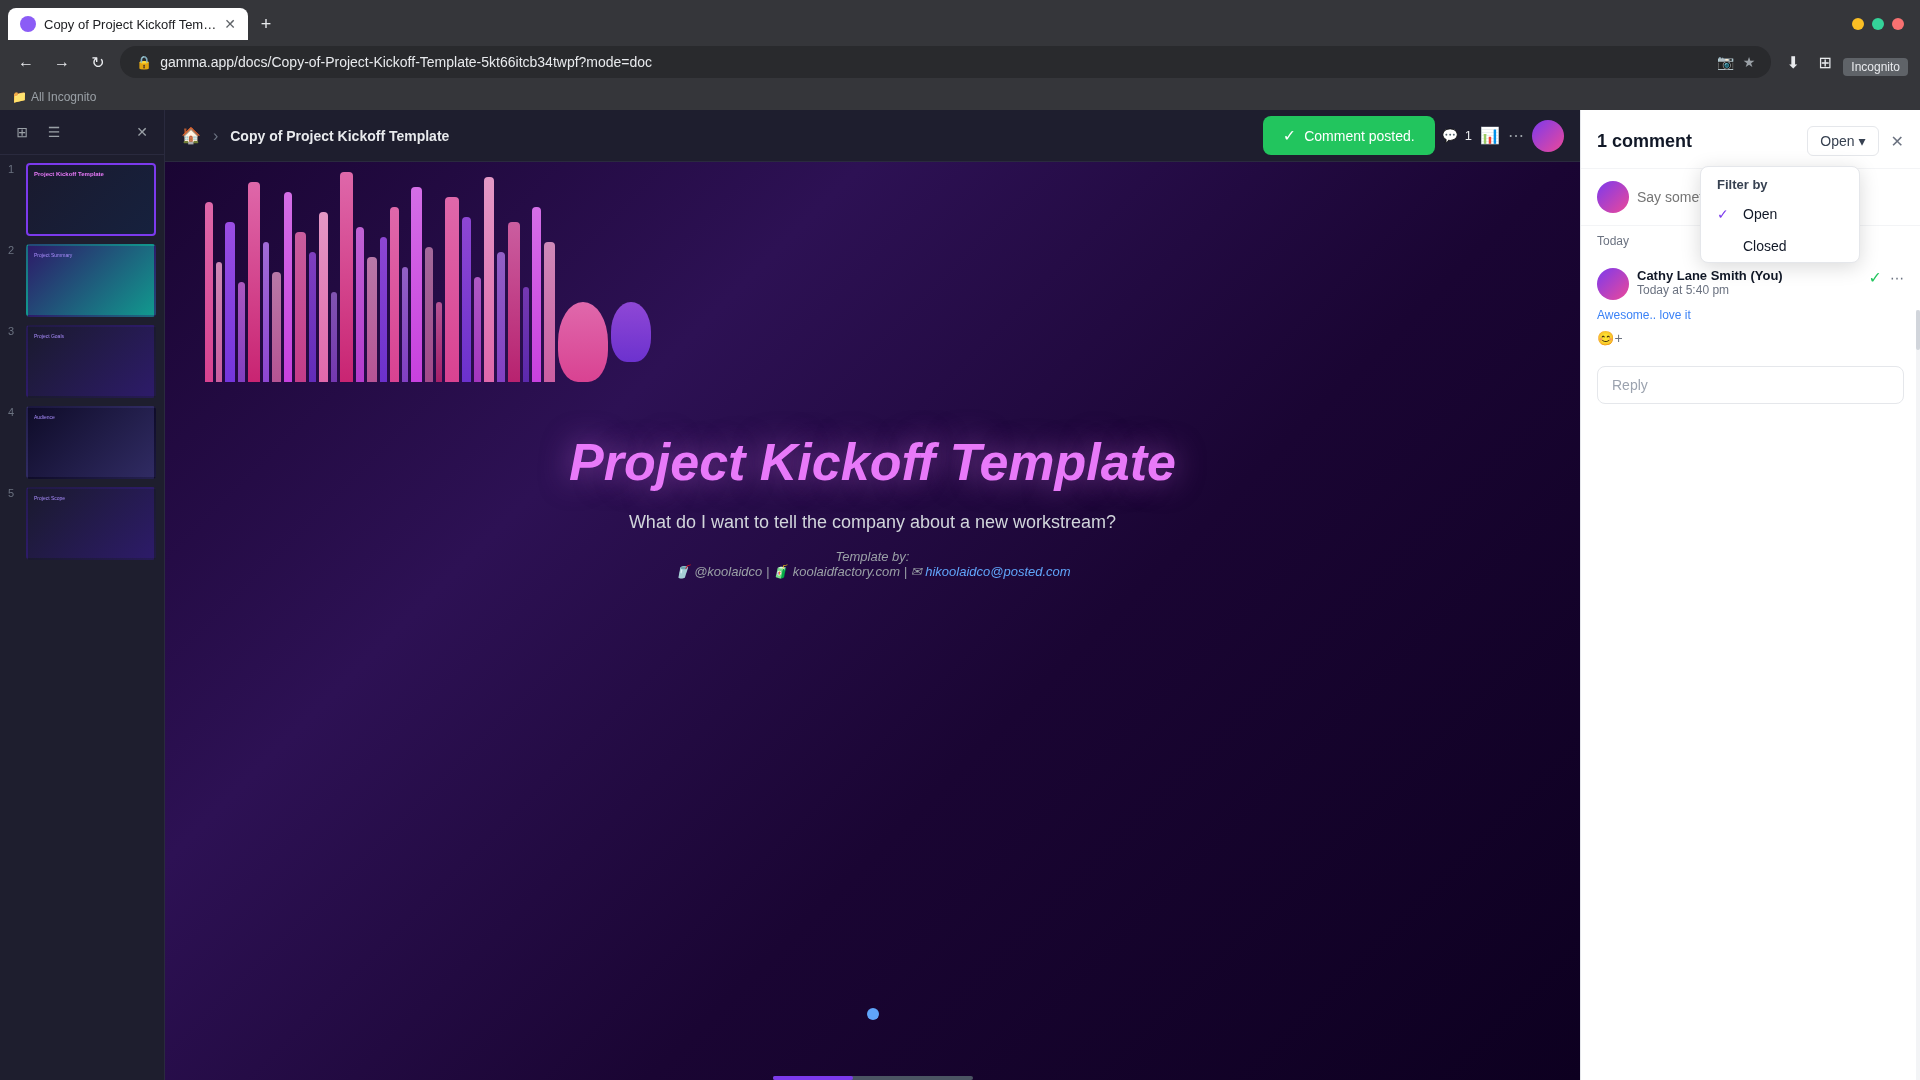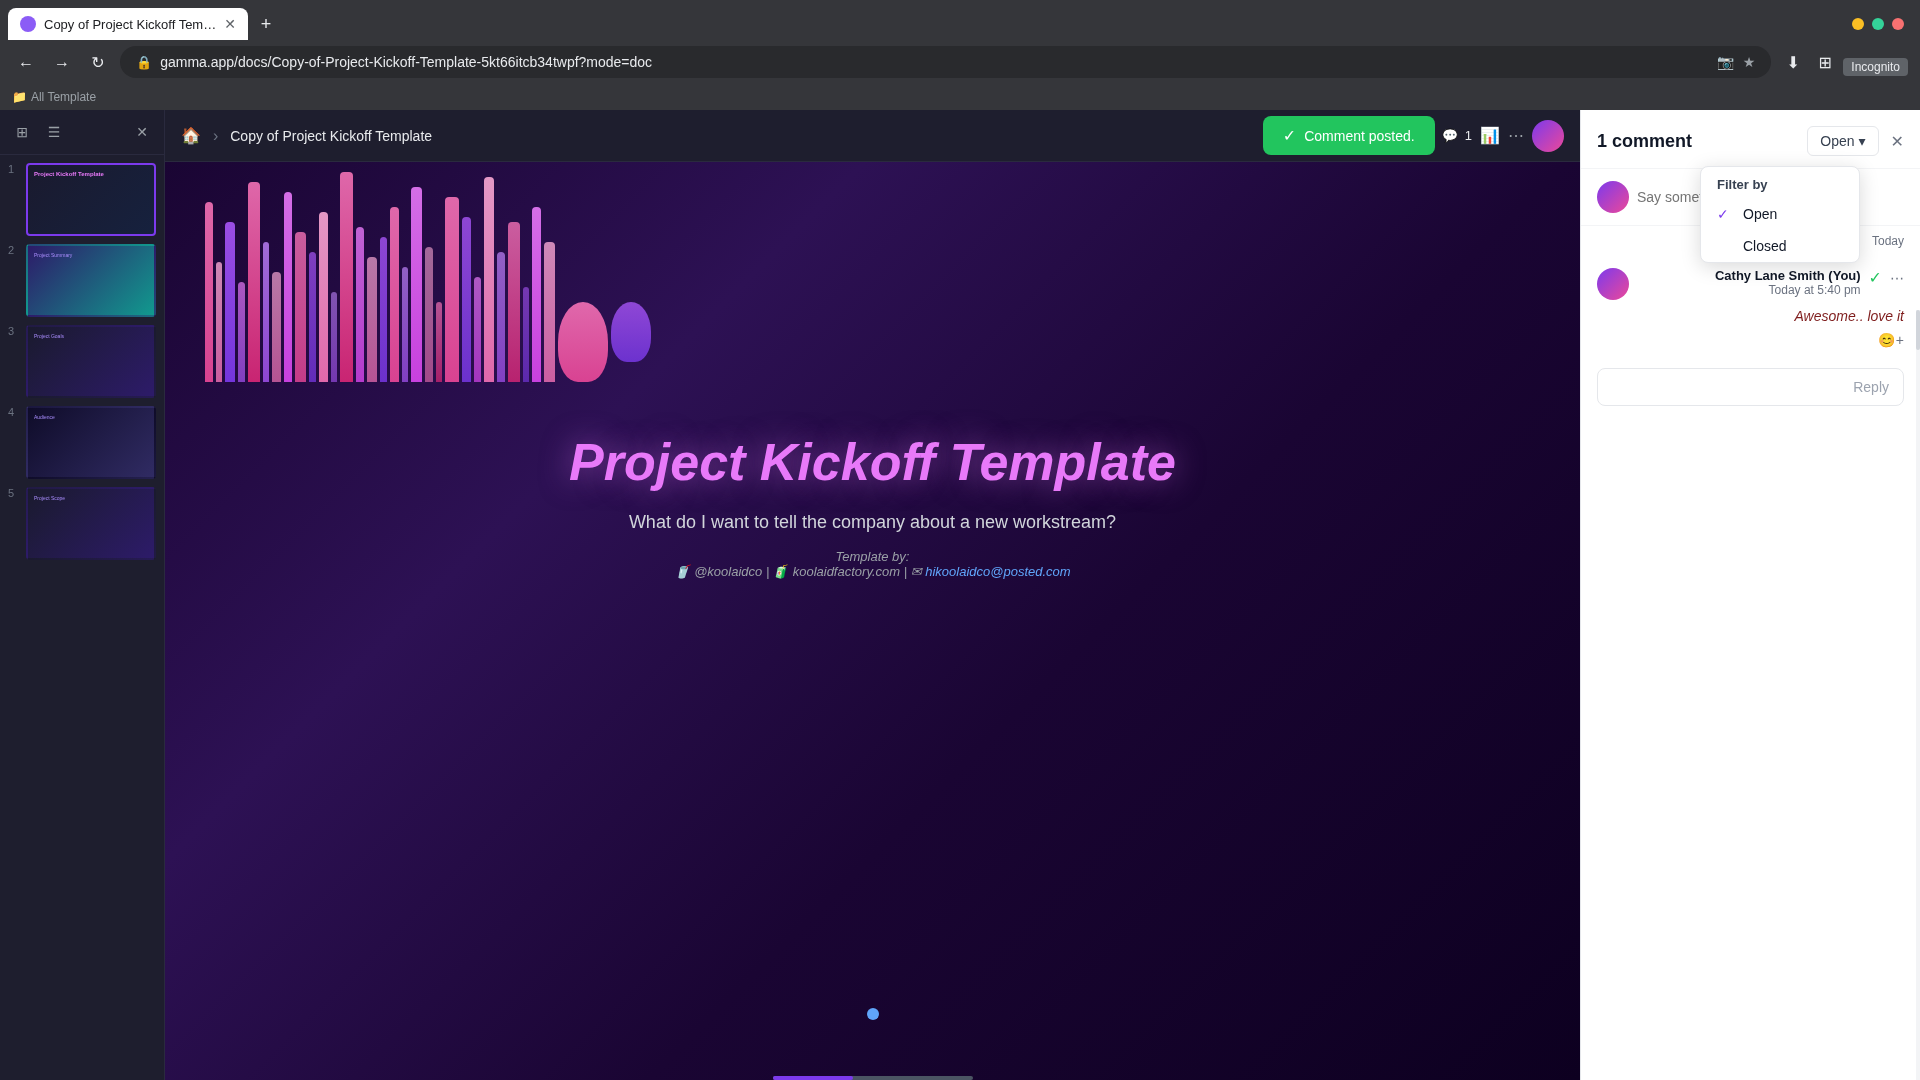--- a/index.html
+++ b/index.html
@@ -46,21 +46,21 @@
     .thumb-2 { background: linear-gradient(135deg, #2d1b69 0%, #11998e 100%); }
     .thumb-3 { background: linear-gradient(135deg, #1a1a2e 0%, #2d1b69 100%); }
     .thumb-4 { background: linear-gradient(135deg, #0f0c29 0%, #302b63 100%); }
     .thumb-5 { background: linear-gradient(135deg, #1a1a2e 0%, #2d1b69 100%); }
 
     
     .app-main { flex: 1; display: flex; flex-direction: column; background: #1e1e2e; }
     .app-topbar { height: 52px; background: #1e1e2e; display: flex; align-items: center; padding: 0 16px; gap: 12px; border-bottom: 1px solid #2a2a3e; }
     .home-btn { color: #9aa0a6; cursor: pointer; font-size: 16px; }
     .breadcrumb-sep { color: #6b7280; }
-    .breadcrumb-title { color: #e8eaed; font-size: 14px; font-weight: 400; }
+    .breadcrumb-title { color: #e8eaed; font-size: 14px; font-weight: 700; }
     .topbar-actions { margin-left: auto; display: flex; align-items: center; gap: 8px; }
     .notification-toast { background: #22c55e; color: white; padding: 10px 20px; border-radius: 8px; display: flex; align-items: center; gap: 8px; font-size: 14px; font-weight: 500; }
     .check-icon { font-size: 16px; }
     .comment-btn { display: flex; align-items: center; gap: 6px; color: #e8eaed; font-size: 13px; }
     .chart-btn { color: #9aa0a6; cursor: pointer; }
     .more-btn { color: #9aa0a6; cursor: pointer; }
     .avatar { width: 32px; height: 32px; border-radius: 50%; background: linear-gradient(135deg, #7c3aed, #ec4899); }
 
     
     .presentation-area { flex: 1; overflow: hidden; position: relative; }
@@ -90,32 +90,32 @@
     .date-section { padding: 8px 16px; font-size: 12px; color: #6b7280; font-weight: 500; }
     .comment-thread { padding: 12px 16px; }
     .comment-author-row { display: flex; align-items: flex-start; gap: 8px; margin-bottom: 8px; }
     .comment-author-avatar { width: 32px; height: 32px; border-radius: 50%; background: linear-gradient(135deg, #7c3aed, #ec4899); flex-shrink: 0; }
     .comment-author-info { flex: 1; }
     .comment-author-name { font-size: 13px; font-weight: 600; color: #111827; }
     .comment-author-time { font-size: 12px; color: #6b7280; }
     .comment-actions-right { display: flex; gap: 8px; align-items: center; }
     .resolve-btn { color: #22c55e; cursor: pointer; font-size: 16px; }
     .comment-menu-btn { color: #6b7280; cursor: pointer; font-size: 14px; }
-    .comment-text { font-size: 14px; color: #7f1d1d; margin-bottom: 8px; font-style: italic; }
+    .comment-text { font-size: 12px; color: #3b82f6; margin-bottom: 8px; }
     .emoji-add-btn { color: #6b7280; cursor: pointer; font-size: 14px; }
     .reply-input-box { margin: 8px 16px; border: 1px solid #e5e7eb; border-radius: 8px; padding: 10px 14px; font-size: 14px; color: #9ca3af; cursor: text; }
 
     
     .filter-dropdown { position: absolute; top: 56px; right: 60px; background: white; border-radius: 8px; box-shadow: 0 4px 20px rgba(0,0,0,0.15); border: 1px solid #e5e7eb; z-index: 100; min-width: 160px; overflow: hidden; }
     .dropdown-header { padding: 10px 16px 6px; font-size: 13px; font-weight: 700; color: #374151; }
     .dropdown-item { display: flex; align-items: center; gap: 10px; padding: 8px 16px; font-size: 14px; color: #111827; cursor: pointer; }
     .dropdown-check { color: #7c3aed; font-size: 14px; width: 16px; }
 
     
-    .right-panel-scroll { flex: 1; overflow-y: auto; text-align: right; }
+    .right-panel-scroll { flex: 1; overflow-y: auto; }
     .right-panel-scroll::-webkit-scrollbar { width: 4px; }
     .right-panel-scroll::-webkit-scrollbar-thumb { background: #e5e7eb; border-radius: 2px; }
 
     
     .v-scroll-indicator { position: absolute; right: 0; top: 200px; bottom: 0; width: 4px; background: #f3f4f6; }
     .v-scroll-thumb { width: 4px; height: 40px; background: #d1d5db; border-radius: 2px; }
   </style>
 </head>
 <body>
 
@@ -147,21 +147,21 @@
         </div>
       </div>
       <div class="browser-actions">
         <div class="browser-action-btn">⬇</div>
         <div class="browser-action-btn">⊞</div>
         <div class="incognito-label">Incognito</div>
       </div>
     </div>
     <div class="bookmarks-bar">
       <span>📁</span>
-      <span>All Template</span>
+      <span>All Incognito</span>
     </div>
   </div>
 </div>
 
 <div class="app-container">
 
   <div class="sidebar">
     <div class="sidebar-toolbar">
       <div class="sidebar-tool-btn">⊞</div>
       <div class="sidebar-tool-btn">☰</div>

